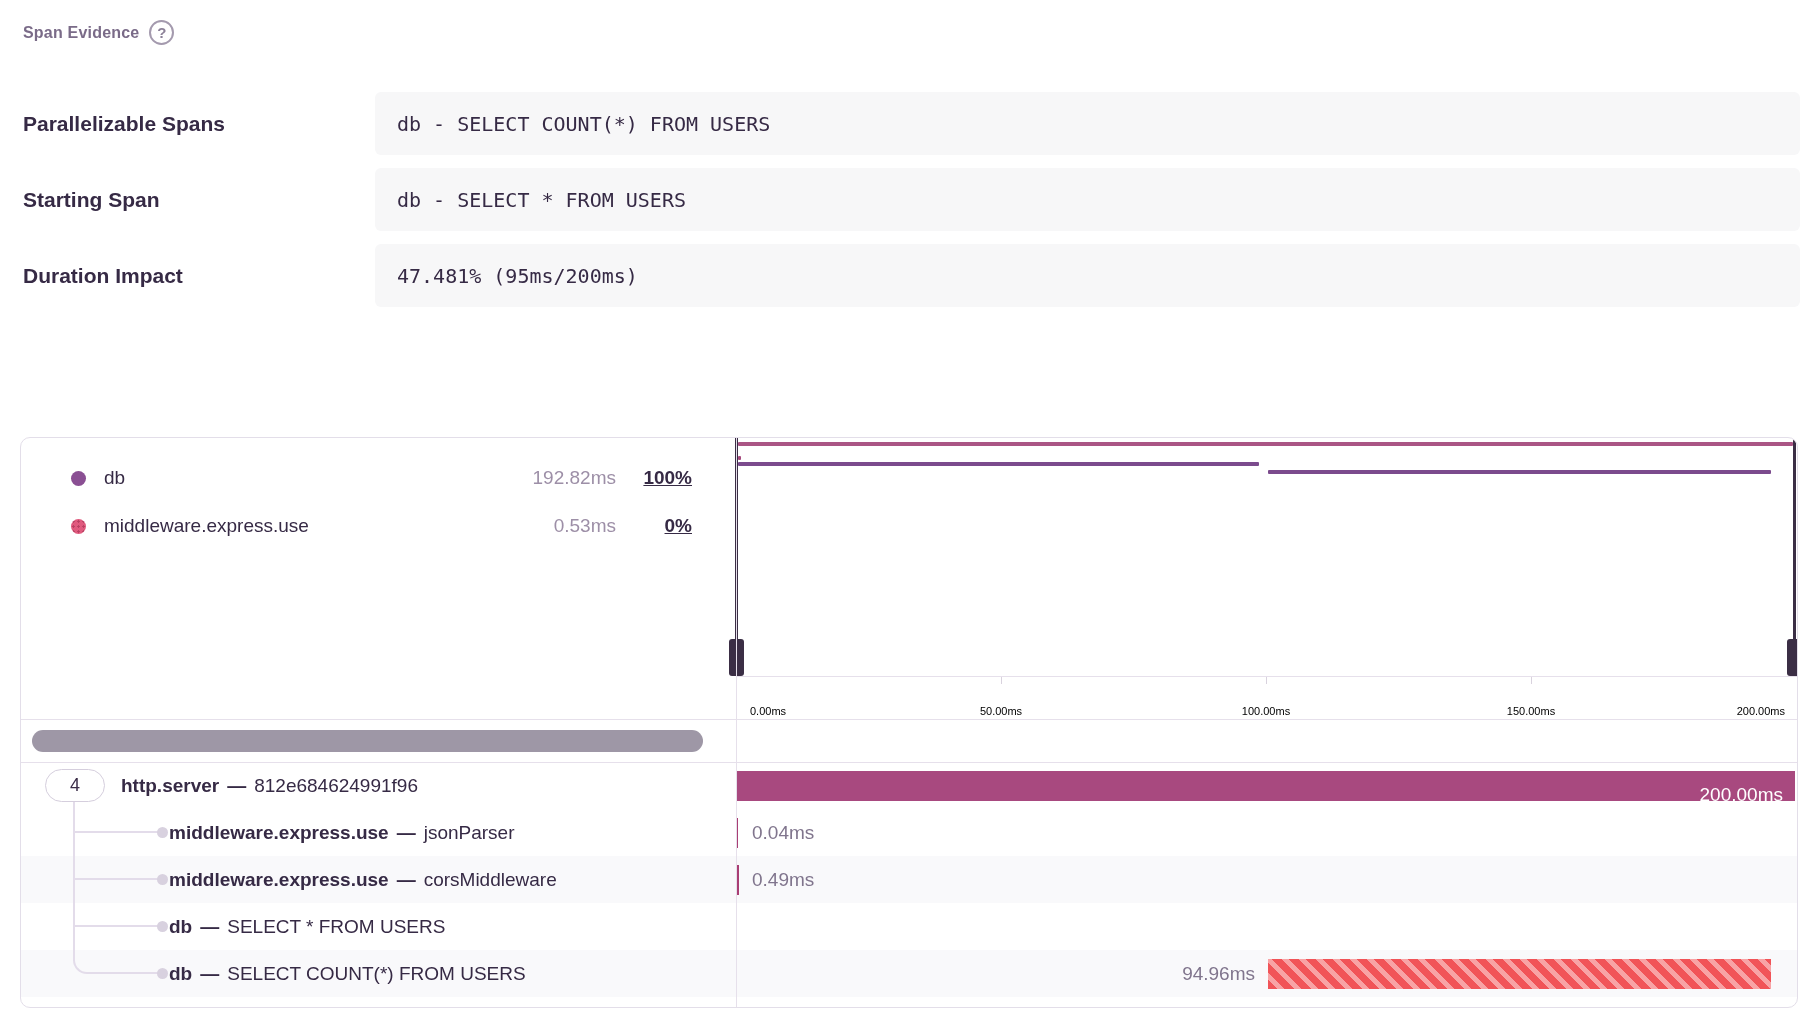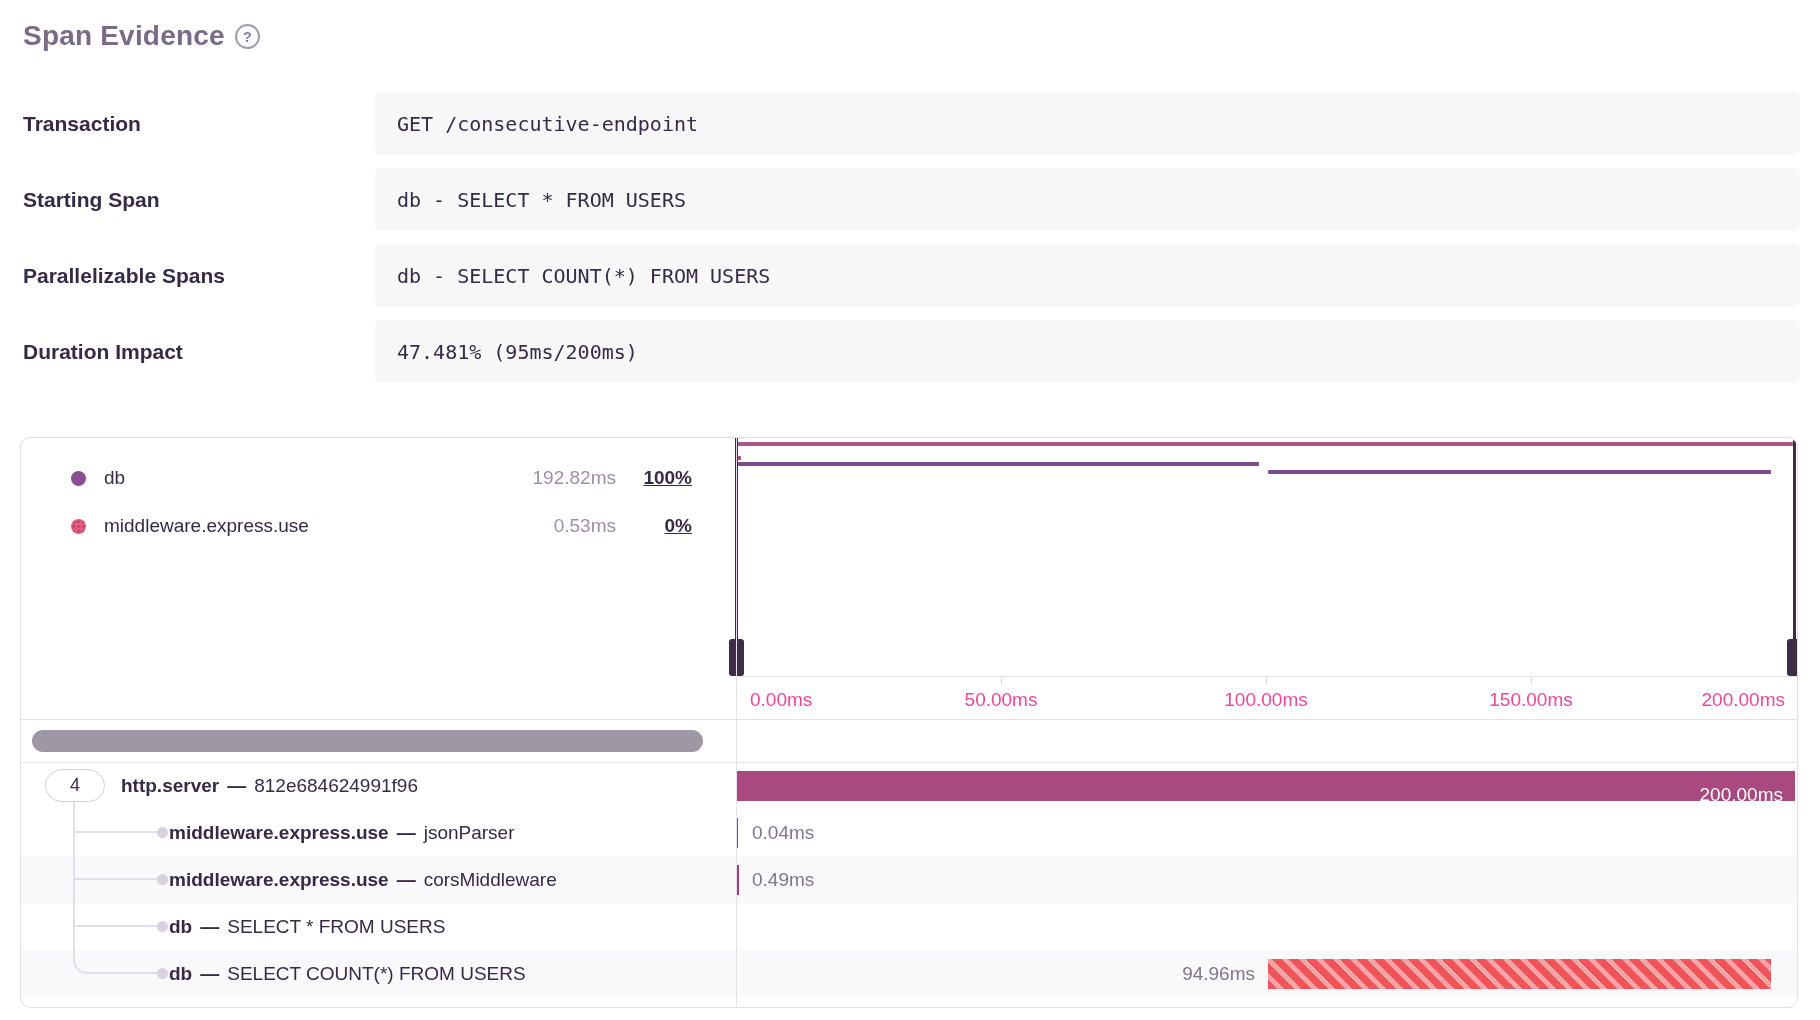--- a/index.html
+++ b/index.html
@@ -4,21 +4,21 @@
 <style>
   * { box-sizing: border-box; }
   html,body { margin:0; padding:0; background:#ffffff; }
   .page {
     position:relative; width:1820px; height:1020px;
     font-family:"Liberation Sans", sans-serif; color:#362a45; overflow:hidden;
   }
 
   
   .header { position:absolute; left:23px; top:20px; display:flex; align-items:center; gap:10px; }
-  .header h2 { margin:0; font-size:28px; font-weight:700; color:#7a6b88; letter-spacing:.2px; }
+  .header h2 { margin:0; font-size:16px; font-weight:700; color:#7a6b88; letter-spacing:.2px; }
   .help-icon {
     width:25px; height:25px; border:2px solid #a49aae; border-radius:50%;
     display:flex; align-items:center; justify-content:center;
     font-size:15px; font-weight:700; color:#8c8198; cursor:pointer;
   }
 
   
   .kv-list { position:absolute; left:23px; top:92px; width:1777px; }
   .kv-row { display:flex; align-items:stretch; margin-bottom:13px; height:63px; }
   .kv-label { width:352px; display:flex; align-items:center; font-size:21px; font-weight:700; color:#362a45; }
@@ -57,21 +57,21 @@
   .mm-nub  { top:18px; left:2px;  width:3px;    background:#a64a7d; }
   .mm-db1  { top:24px; left:2px;  width:521px;  background:#7b4b8d; }
   .mm-db2  { top:32px; left:532px;width:503px;  background:#7b4b8d; }
   .mm-handle { position:absolute; top:0; width:3px; height:238px; background:#3b2e45; cursor:ew-resize; }
   .mm-handle.left { left:-1px; } .mm-handle.right { left:1057px; }
   .mm-grip { position:absolute; top:201px; left:-6px; width:15px; height:37px; background:#3b2e45; border-radius:3px; }
 
   
   .axis { position:absolute; left:715px; top:238px; width:1063px; height:43px; border-top:1px solid #e6e0eb; }
   .axis-tick { position:absolute; top:0; width:1px; height:7px; background:#d9d2de; }
-  .axis-label { position:absolute; top:12px; font-size:19px; color:#ec4899; white-space:nowrap; }
+  .axis-label { position:absolute; top:28px; font-size:11px; color:#000000; white-space:nowrap; }
   .axis-label.mid { transform:translateX(-50%); }
   .axis-label.end { right:14px; }
   .axis-label.start { left:14px; }
 
   
   .scrollbar {
     position:absolute; left:11px; top:292px; width:671px; height:22px;
     background:#9e97a6; border-radius:11px; cursor:grab;
   }
 
@@ -119,30 +119,26 @@
 
 <div class="page">
 
   <div class="header">
     <h2>Span Evidence</h2>
     <div class="help-icon">?</div>
   </div>
 
   <div class="kv-list">
     <div class="kv-row">
-      <div class="kv-label">Transaction</div>
-      <div class="kv-value">GET /consecutive-endpoint</div>
+      <div class="kv-label">Parallelizable Spans</div>
+      <div class="kv-value">db - SELECT COUNT(*) FROM USERS</div>
     </div>
     <div class="kv-row">
       <div class="kv-label">Starting Span</div>
       <div class="kv-value">db - SELECT * FROM USERS</div>
-    </div>
-    <div class="kv-row">
-      <div class="kv-label">Parallelizable Spans</div>
-      <div class="kv-value">db - SELECT COUNT(*) FROM USERS</div>
     </div>
     <div class="kv-row">
       <div class="kv-label">Duration Impact</div>
       <div class="kv-value">47.481% (95ms/200ms)</div>
     </div>
   </div>
 
   <div class="panel">
 
     <div class="legend">

